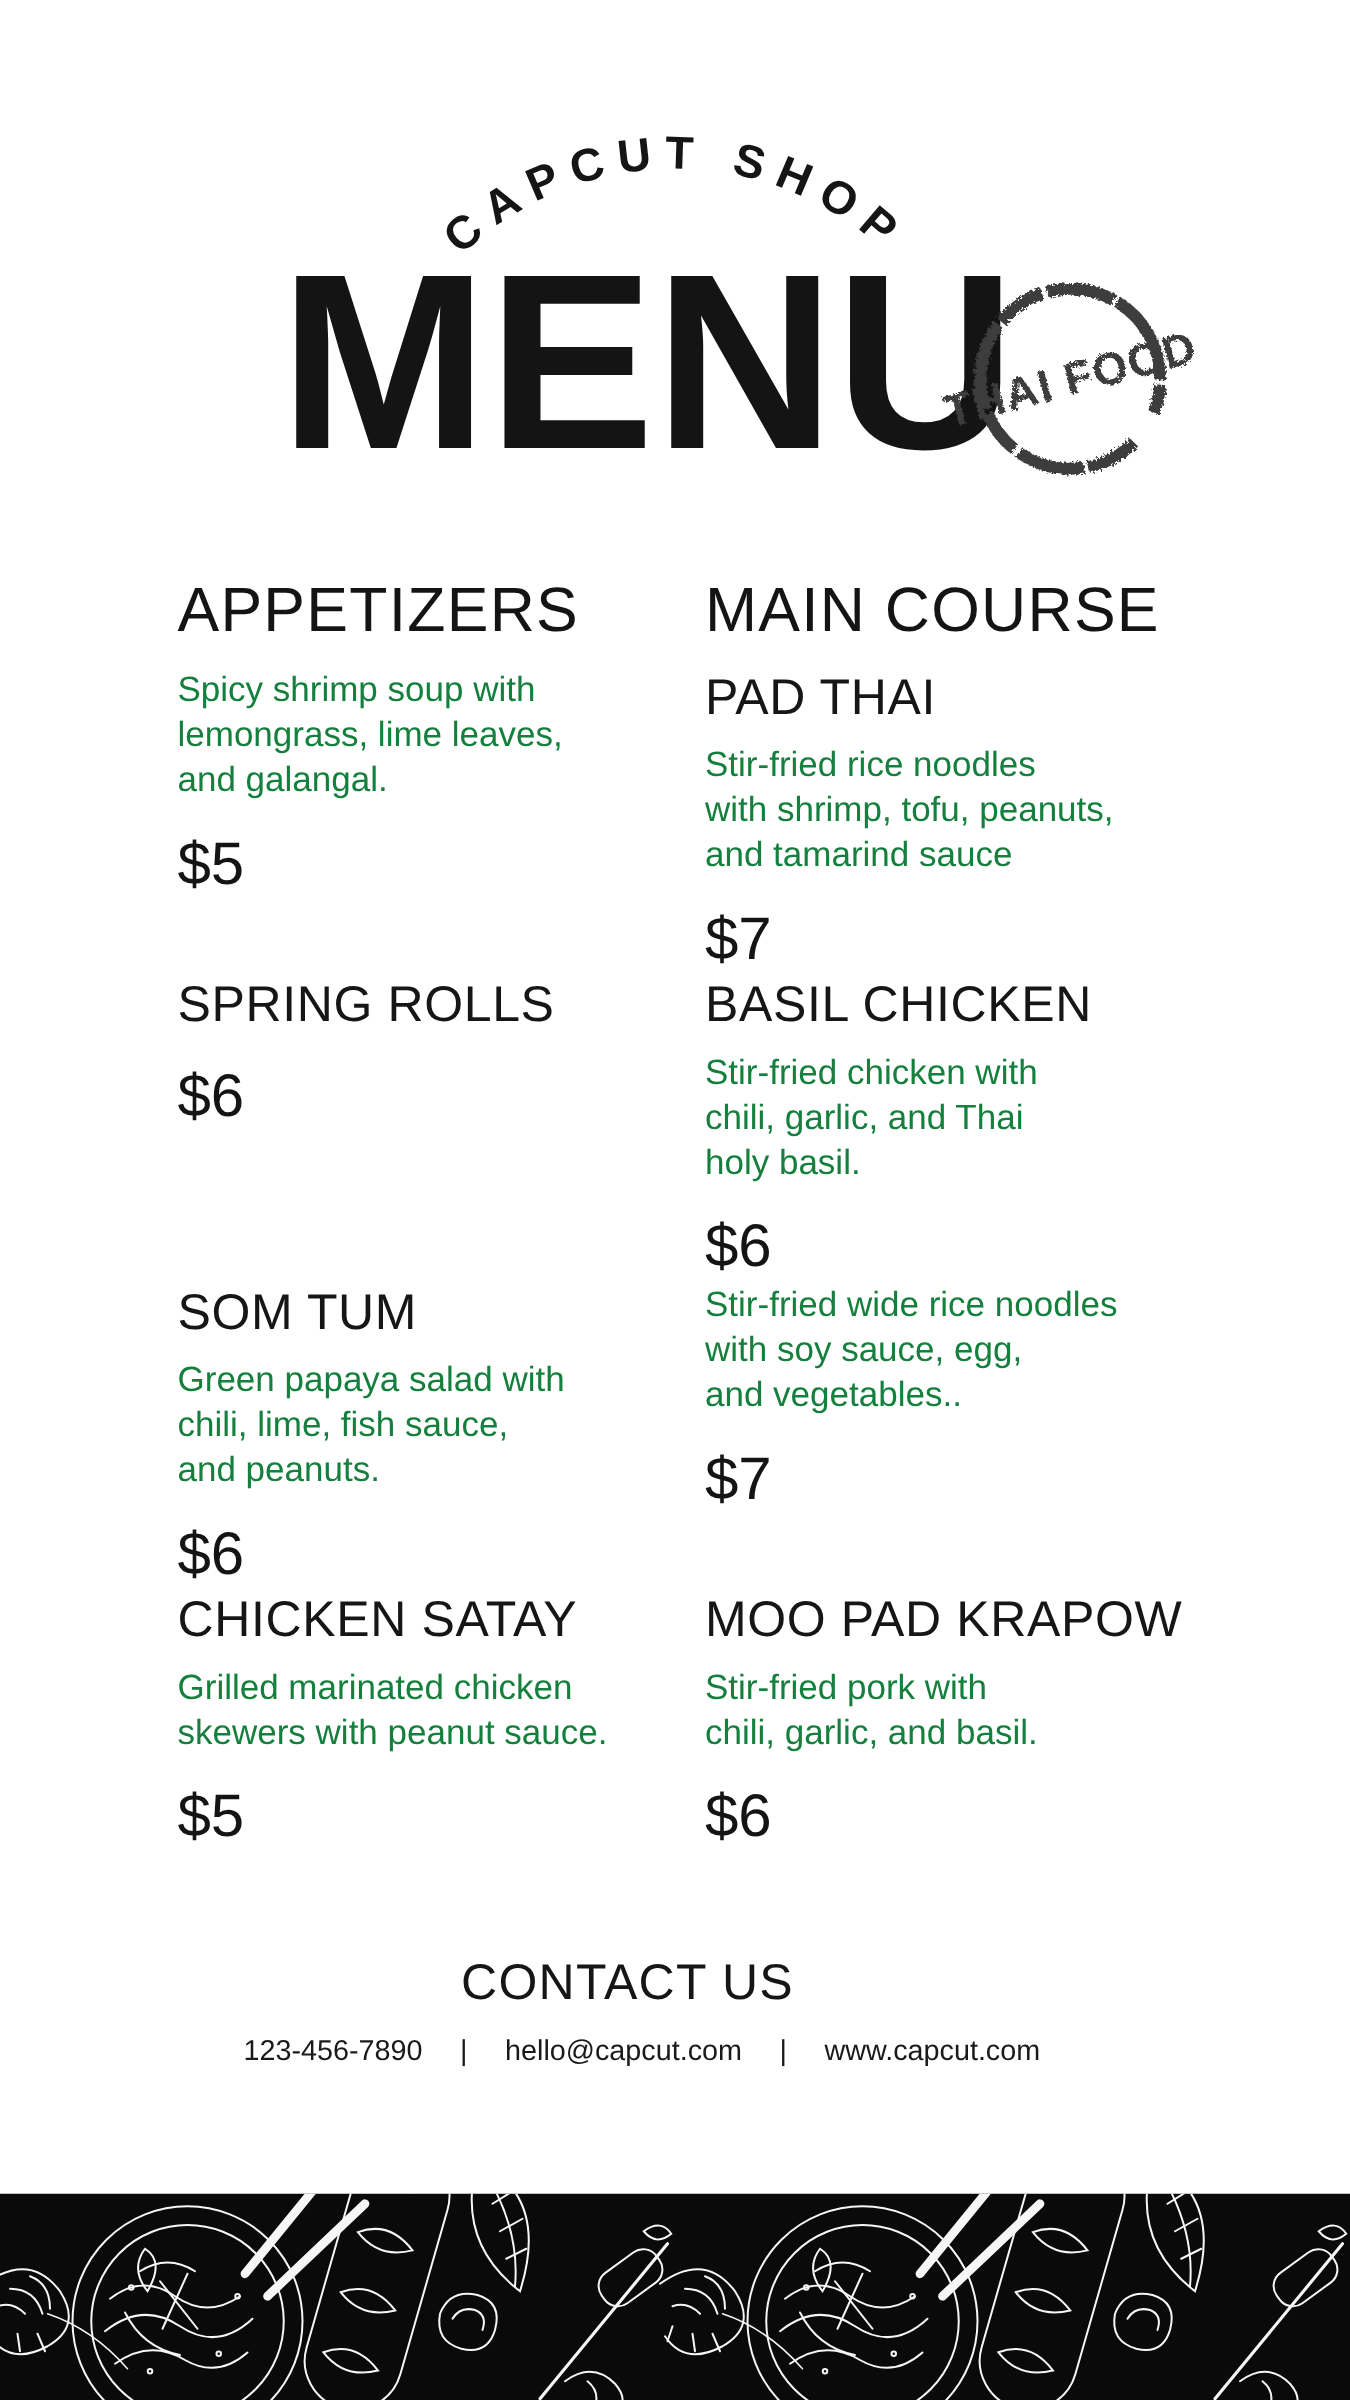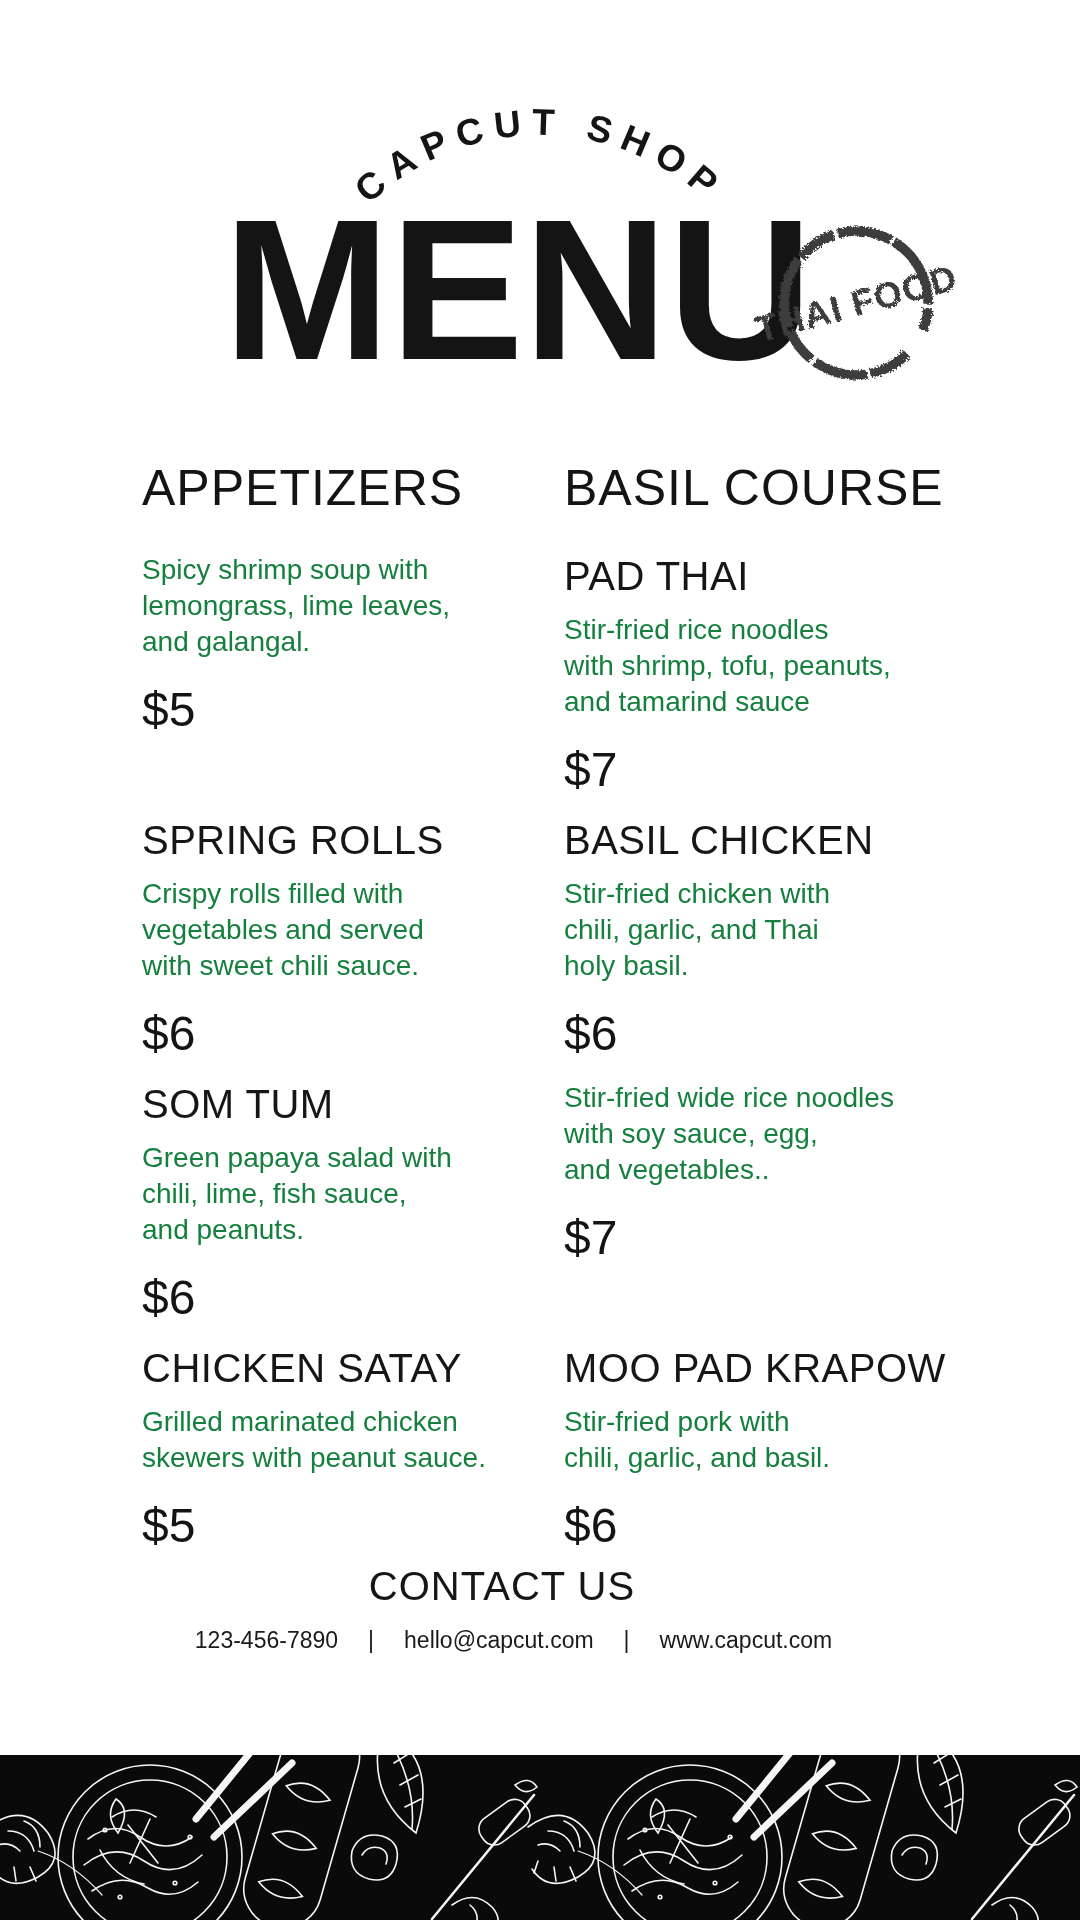--- a/index.html
+++ b/index.html
@@ -12,21 +12,21 @@
   .arc-svg{position:absolute;top:0;left:0;width:1080px;height:420px;pointer-events:none;}
   .menu-title{
     position:absolute;top:190px;left:0;width:1036px;margin:0;
     text-align:center;font-size:200px;line-height:1;font-weight:600;
     letter-spacing:0px;color:#141414;z-index:1;
   }
   .stamp-svg{position:absolute;left:742px;top:213px;width:254px;height:180px;overflow:visible;z-index:3;}
   
   .menu-grid{
     position:absolute;top:458px;left:142px;width:820px;
-    display:grid;grid-template-columns:422px 398px;row-gap:18px;
+    display:grid;grid-template-columns:422px 398px;
   }
   .section-title{
     margin:0 0 16px 0;font-size:50px;line-height:1.2;font-weight:500;
     letter-spacing:1px;color:#141414;
   }
   .item .name{
     margin:0 0 12px 0;font-size:40px;line-height:48px;font-weight:500;
     letter-spacing:.5px;color:#161616;
   }
   .item .desc{
@@ -74,41 +74,38 @@
         <path d="M 43 104.9 A 68 68 0 1 1 171.1 110.5" stroke-width="9" stroke-dasharray="64 3 38 4 52 3 70 4 46 3"></path>
         <path d="M 156.1 133.1 A 68 68 0 0 1 45 59.5" stroke-width="9" stroke-dasharray="40 3 52 4 34 3 58 4"></path>
       </g>
       <text x="108" y="97" transform="rotate(-15 108 85)" text-anchor="middle" font-size="34" font-weight="bold" letter-spacing="1" fill="#3d3d3d">THAI FOOD</text>
     </g>
   </svg>
 
   <main class="menu-grid">
 
     <h2 class="section-title">APPETIZERS</h2>
-    <h2 class="section-title">BASIL COURSE</h2>
+    <h2 class="section-title">MAIN COURSE</h2>
 
     <div class="item">
       <p class="desc">Spicy shrimp soup with
 lemongrass, lime leaves,
 and galangal.</p>
       <p class="price">$5</p>
     </div>
     <div class="item">
       <h3 class="name">PAD THAI</h3>
       <p class="desc">Stir-fried rice noodles
 with shrimp, tofu, peanuts,
 and tamarind sauce</p>
       <p class="price">$7</p>
     </div>
 
     <div class="item">
       <h3 class="name">SPRING ROLLS</h3>
-      <p class="desc">Crispy rolls filled with
-vegetables and served
-with sweet chili sauce.</p>
       <p class="price">$6</p>
     </div>
     <div class="item">
       <h3 class="name">BASIL CHICKEN</h3>
       <p class="desc">Stir-fried chicken with
 chili, garlic, and Thai
 holy basil.</p>
       <p class="price">$6</p>
     </div>
 

